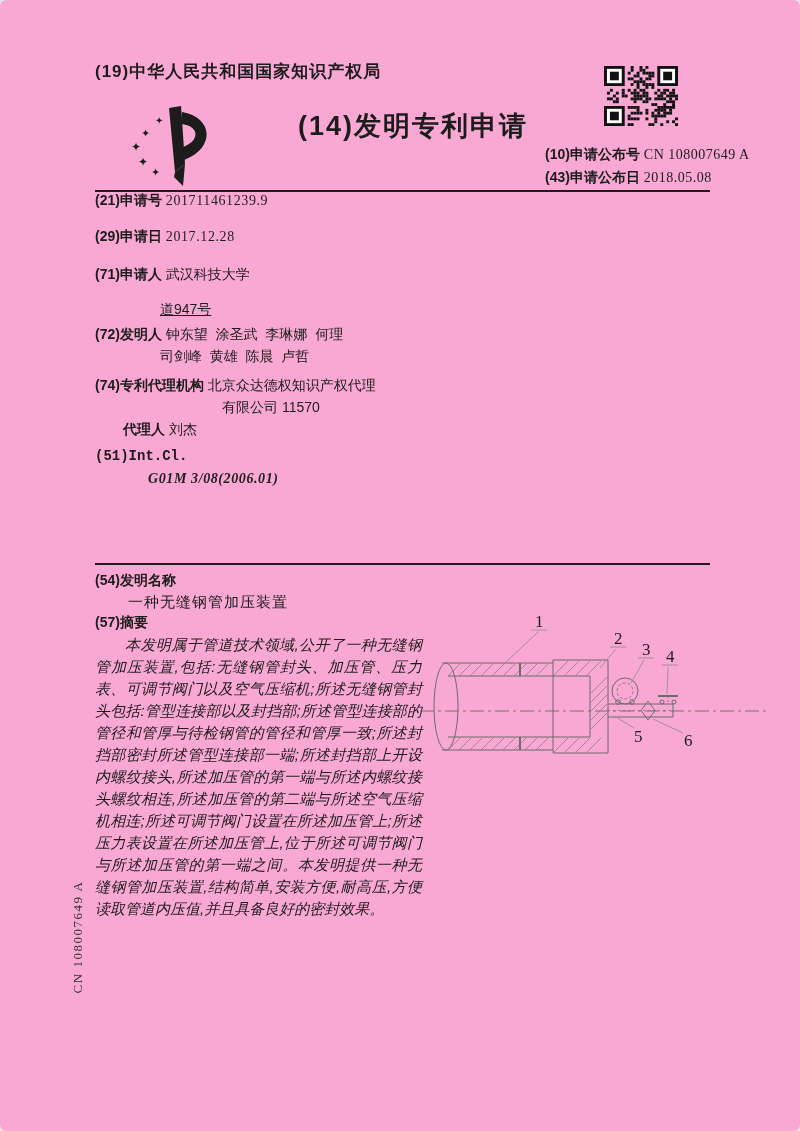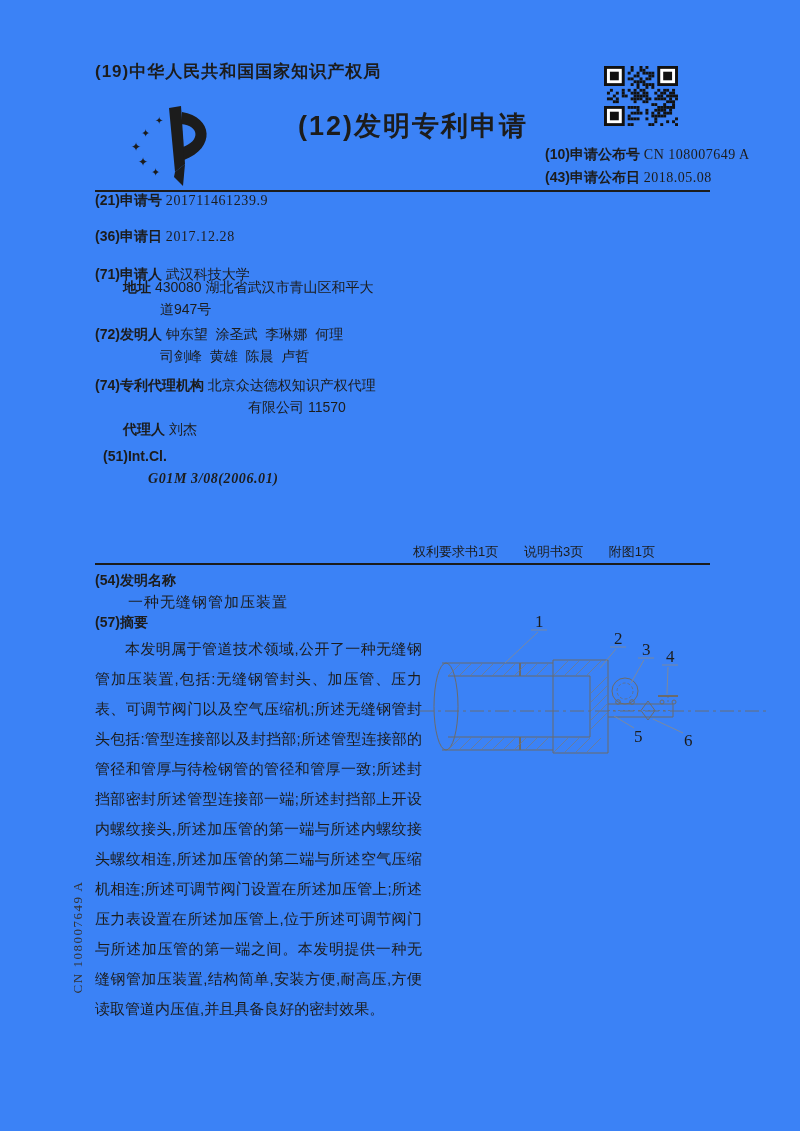--- a/index.html
+++ b/index.html
@@ -1,20 +1,21 @@
 <!DOCTYPE html>
 <html><head>
 <meta charset="utf-8">
 <style>
   html,body{margin:0;padding:0;background:#e8e8e8;}
   .page{
     position:relative;width:800px;height:1131px;margin:0 auto;
-    background:#3b82f6;color:#1c1c1c;
+    background:#f9a8d4;color:#1c1c1c;
     font-family:"Liberation Sans","DejaVu Sans",sans-serif;
     overflow:hidden;
+    border-radius:6px;
   }
   .abs{position:absolute;}
   .b{font-weight:bold;}
   .serif{font-family:"Liberation Serif","DejaVu Serif",serif;letter-spacing:.5px;}
   .office{left:95px;top:60px;font-size:17px;font-weight:bold;letter-spacing:1px;}
   .doctype{left:298px;top:108px;font-size:27px;font-weight:bold;letter-spacing:2px;}
   .publine{font-size:14px;white-space:pre;margin-left:45px;}
   .pub10{left:500px;top:146px;}
   .pub43{left:500px;top:169px;}
   .rule{left:95px;width:615px;height:2px;background:#1c1c1c;}
@@ -22,21 +23,21 @@
   .rule2{top:563px;}
   .row{font-size:14px;white-space:pre;}
   .val{font-family:"Liberation Serif","DejaVu Serif",serif;letter-spacing:.6px;}
   .pages{left:95px;top:543px;width:560px;font-size:13px;text-align:right;}
   .pages span{margin-left:22px;}
   .sec54{left:95px;top:572px;font-size:14px;font-weight:bold;}
   .title54{left:128px;top:593px;font-size:15px;letter-spacing:1px;}
   .sec57{left:95px;top:614px;font-size:14px;font-weight:bold;}
   .abstract{
     left:95px;top:634px;width:327px;
-    font-size:15px;line-height:30px;text-align:justify;text-indent:2em;
+    font-size:15px;line-height:22px;text-align:justify;text-indent:2em;font-style:italic;
   }
   .sideid{
     left:13px;top:929px;width:130px;text-align:center;
     transform:rotate(-90deg);
     font-family:"Liberation Serif","DejaVu Serif",serif;
     font-size:13px;letter-spacing:1.5px;color:#333;
   }
   .intcl-val{font-style:italic;font-weight:bold;margin-left:25px;}
   svg text{font-family:"Liberation Serif","DejaVu Serif",serif;}
 </style>
@@ -51,21 +52,21 @@
     <path d="M42,4 L54,2 L58,60 L48,68 Z" fill="#1c1c1c"></path>
     <path d="M55,8 C86,13 89,44 57,56 L56,43 C73,37 73,22 54,20 Z" fill="#1c1c1c"></path>
     <path d="M48,68 L58,60 L56,82 L47,73 Z" fill="#1c1c1c"></path>
     <text x="28" y="20" font-size="10" fill="#1c1c1c">✦</text>
     <text x="14" y="33" font-size="11" fill="#1c1c1c">✦</text>
     <text x="4" y="47" font-size="12" fill="#1c1c1c">✦</text>
     <text x="11" y="62" font-size="12" fill="#1c1c1c">✦</text>
     <text x="24" y="72" font-size="11" fill="#1c1c1c">✦</text>
   </svg>
 
-  <div class="abs doctype">(12)发明专利申请</div>
+  <div class="abs doctype">(14)发明专利申请</div>
 
   <svg id="qr" class="abs" style="left:604px;top:66px;" width="74" height="60" viewBox="0 0 74 60">
       <rect x="26.64" y="0" width="2.96" height="2.857142857142857" fill="#111"></rect>
       <rect x="35.519999999999996" y="0" width="2.96" height="2.857142857142857" fill="#111"></rect>
       <rect x="41.44" y="0" width="2.96" height="2.857142857142857" fill="#111"></rect>
       <rect x="26.64" y="2.857142857142857" width="2.96" height="2.857142857142857" fill="#111"></rect>
       <rect x="35.519999999999996" y="2.857142857142857" width="2.96" height="2.857142857142857" fill="#111"></rect>
       <rect x="38.48" y="2.857142857142857" width="2.96" height="2.857142857142857" fill="#111"></rect>
       <rect x="23.68" y="5.714285714285714" width="2.96" height="2.857142857142857" fill="#111"></rect>
       <rect x="32.56" y="5.714285714285714" width="2.96" height="2.857142857142857" fill="#111"></rect>
@@ -219,43 +220,37 @@
       <rect x="5.92" y="45.714285714285715" width="8.879999999999999" height="8.571428571428571" fill="#111"></rect>
     </svg>
 
   <div class="abs publine pub10"><span class="b">(10)申请公布号 </span><span class="serif">CN 108007649 A</span></div>
   <div class="abs publine pub43"><span class="b">(43)申请公布日 </span><span class="serif">2018.05.08</span></div>
 
   <div class="abs rule rule1"></div>
 
   <div class="abs row" style="left:95px;top:192px;"><span class="b">(21)申请号 </span><span class="val">201711461239.9</span></div>
 
-  <div class="abs row" style="left:95px;top:228px;"><span class="b">(36)申请日 </span><span class="val">2017.12.28</span></div>
+  <div class="abs row" style="left:95px;top:228px;"><span class="b">(29)申请日 </span><span class="val">2017.12.28</span></div>
 
   <div class="abs row" style="left:95px;top:266px;"><span class="b">(71)申请人 </span><span>武汉科技大学</span></div>
 
-  <div class="abs row" style="left:123px;top:279px;"><span class="b">地址 </span><span>430080 湖北省武汉市青山区和平大</span></div>
-  <div class="abs row" style="left:160px;top:301px;"><span>道947号</span></div>
+  <div class="abs row" style="left:160px;top:301px;text-decoration:underline;"><span>道947号</span></div>
 
   <div class="abs row" style="left:95px;top:326px;"><span class="b">(72)发明人 </span><span>钟东望  涂圣武  李琳娜  何理</span></div>
   <div class="abs row" style="left:160px;top:348px;"><span>司剑峰  黄雄  陈晨  卢哲</span></div>
 
   <div class="abs row" style="left:95px;top:377px;"><span class="b">(74)专利代理机构 </span><span>北京众达德权知识产权代理</span></div>
-  <div class="abs row" style="left:222px;top:399px;margin-left:26px;"><span>有限公司 11570</span></div>
+  <div class="abs row" style="left:222px;top:399px;"><span>有限公司 11570</span></div>
 
   <div class="abs row" style="left:123px;top:421px;"><span class="b">代理人 </span><span>刘杰</span></div>
 
-  <div class="abs row" style="left:103px;top:448px;"><span class="b">(51)Int.Cl.</span></div>
+  <div class="abs row" style="left:95px;top:448px;font-family:Liberation Mono, monospace;"><span class="b">(51)Int.Cl.</span></div>
   <div class="abs row" style="left:123px;top:470px;"><span class="val intcl-val">G01M 3/08(2006.01)</span></div>
 
-  <div class="abs pages">
-    <span>权利要求书1页</span>
-    <span>说明书3页</span>
-    <span>附图1页</span>
-  </div>
 
   <div class="abs rule rule2"></div>
 
   <div class="abs sec54">(54)发明名称</div>
   <div class="abs title54">一种无缝钢管加压装置</div>
   <div class="abs sec57">(57)摘要</div>
   <div class="abs abstract">本发明属于管道技术领域,公开了一种无缝钢管加压装置,包括:无缝钢管封头、加压管、压力表、可调节阀门以及空气压缩机;所述无缝钢管封头包括:管型连接部以及封挡部;所述管型连接部的管径和管厚与待检钢管的管径和管厚一致;所述封挡部密封所述管型连接部一端;所述封挡部上开设内螺纹接头,所述加压管的第一端与所述内螺纹接头螺纹相连,所述加压管的第二端与所述空气压缩机相连;所述可调节阀门设置在所述加压管上;所述压力表设置在所述加压管上,位于所述可调节阀门与所述加压管的第一端之间。本发明提供一种无缝钢管加压装置,结构简单,安装方便,耐高压,方便读取管道内压值,并且具备良好的密封效果。</div>
 
   <svg id="fig" class="abs" style="left:420px;top:600px;" width="360" height="170" viewBox="0 0 360 170">
     <g stroke="#6b6b6b" stroke-width="1" fill="none">

